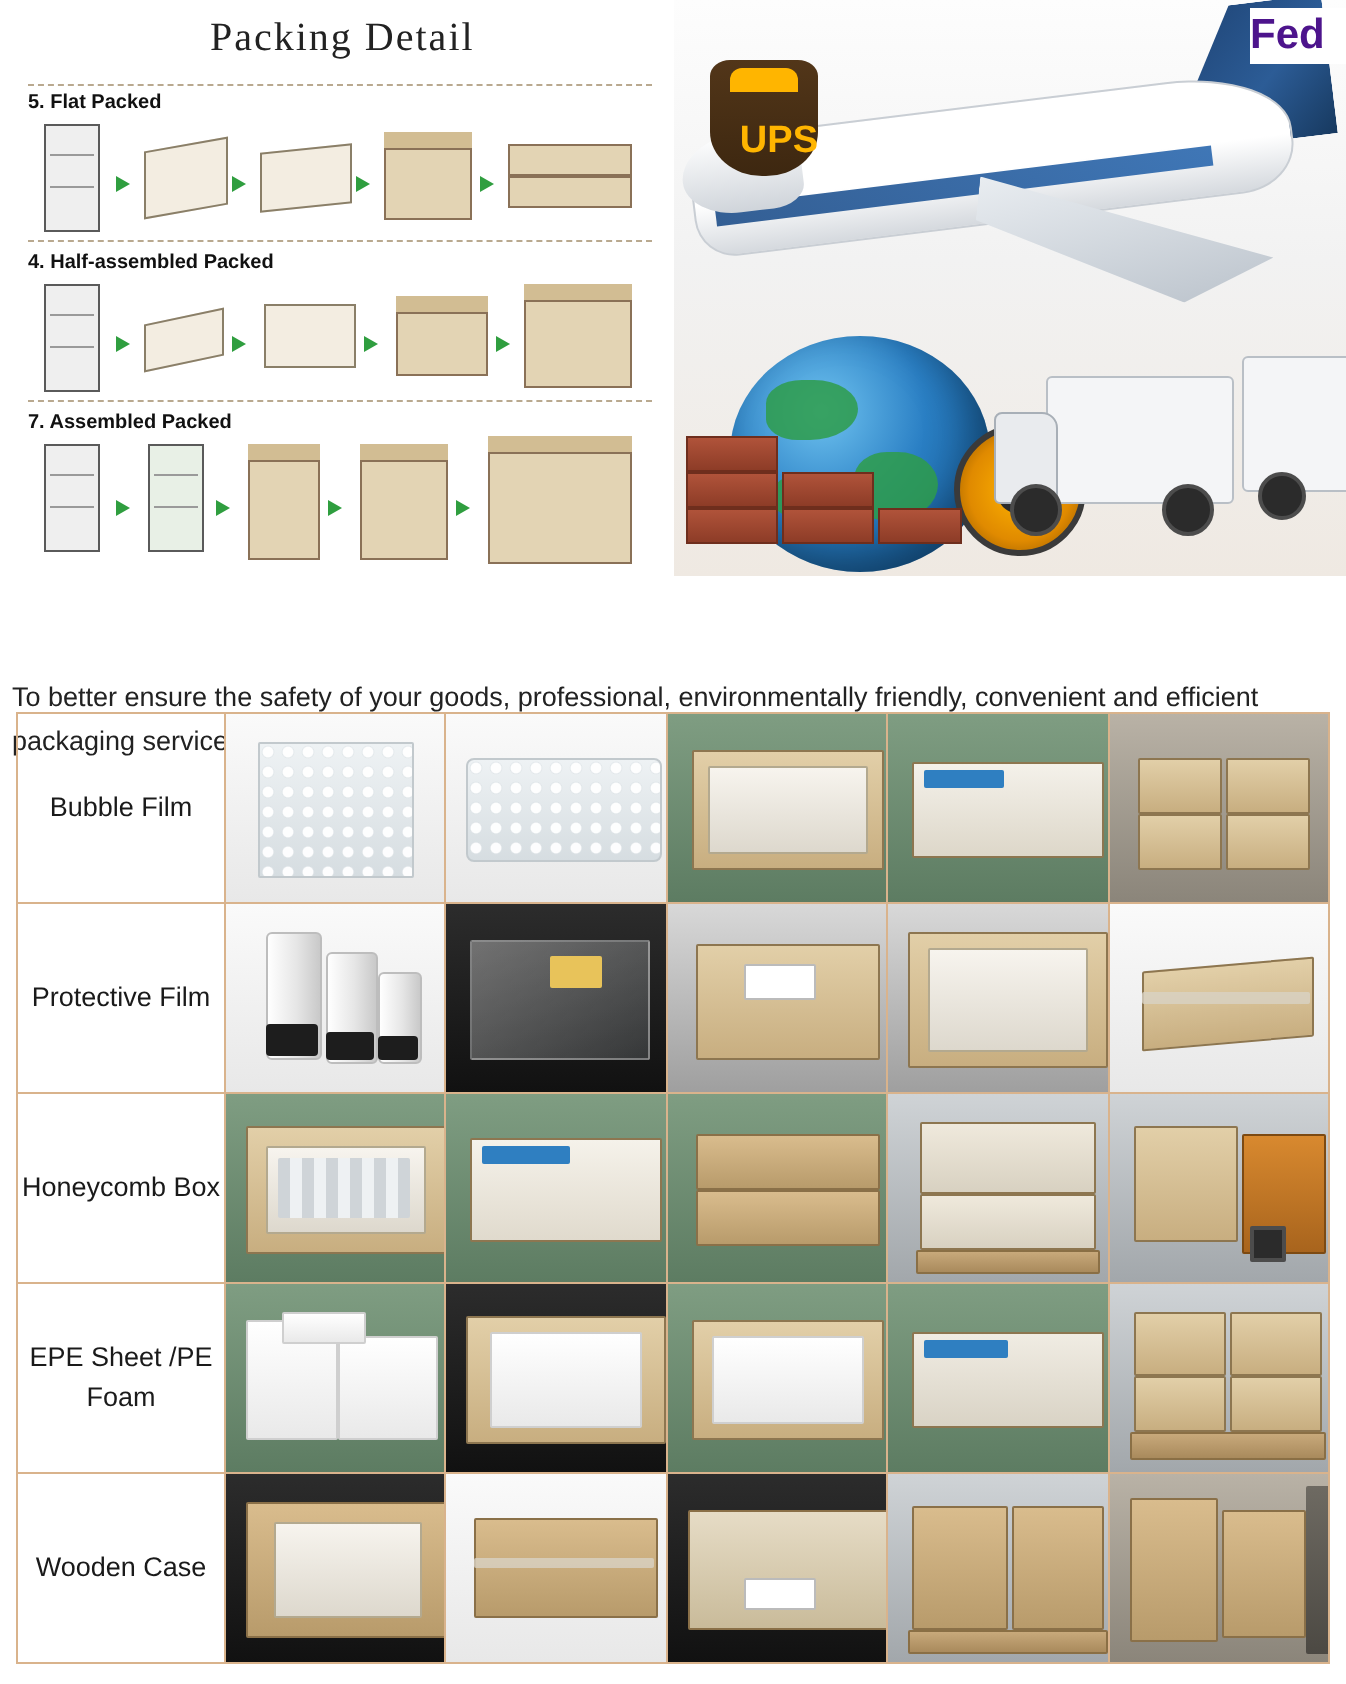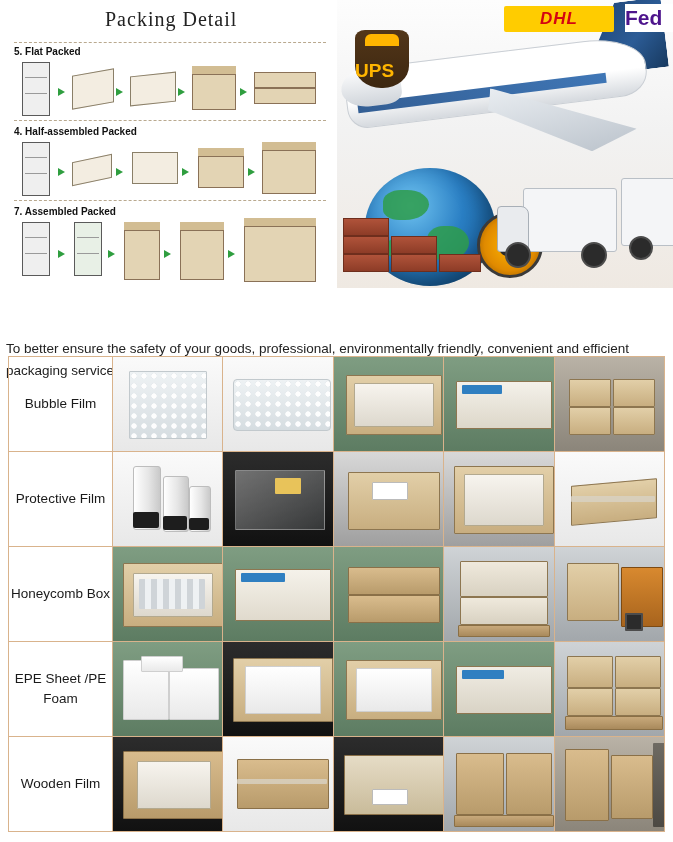--- a/index.html
+++ b/index.html
@@ -257,21 +257,21 @@
     top: 30px;
     width: 54px;
     height: 58px;
     background: linear-gradient(180deg,#523619,#3d2710);
     border-radius: 10px 10px 26px 26px / 8px 8px 22px 22px;
     color: #ffb500;
     font-weight: bold;
     font-size: 19px;
     display: flex;
     align-items: flex-end;
-    justify-content: flex-start;
+    justify-content: flex-end;
     padding-bottom: 6px;
     box-sizing: border-box;
   }
   .ups-shield-top {
     position: absolute;
     left: 10px;
     top: 4px;
     width: 34px;
     height: 12px;
     background: #ffb500;
@@ -476,23 +476,20 @@
       <div class="brick" style="left:102px; top:254px; width:40px; height:16px;"></div>
 
       <div class="truck" style="left:186px; top:188px; width:92px; height:62px;"></div>
       <div class="truck-cab" style="left:160px; top:206px; width:30px; height:44px;"></div>
       <div class="wheel" style="left:168px; top:242px; width:22px; height:22px;"></div>
       <div class="wheel" style="left:244px; top:242px; width:22px; height:22px;"></div>
 
       <div class="truck" style="left:284px; top:178px; width:54px; height:66px;"></div>
       <div class="wheel" style="left:292px; top:236px; width:20px; height:20px;"></div>
 
-      <div class="dhl">
-        <span>DHL</span>
-      </div>
       <div class="fedex">
         <span class="fed">Fed</span>
       </div>
       <div class="ups">
         <div class="ups-shield-top"></div>
         <span>UPS</span>
       </div>
     </div>
   </div>
 
@@ -642,21 +639,21 @@
             <div class="box ph" style="left:12px; top:14px; width:44px; height:30px;"></div>
             <div class="box ph" style="left:60px; top:14px; width:44px; height:30px;"></div>
             <div class="box ph" style="left:12px; top:46px; width:44px; height:26px;"></div>
             <div class="box ph" style="left:60px; top:46px; width:44px; height:26px;"></div>
             <div class="pallet ph" style="left:10px; top:74px; width:96px; height:12px;"></div>
           </div>
         </td>
       </tr>
 
       <tr>
-        <td class="label">Wooden Film</td>
+        <td class="label">Wooden Case</td>
         <td>
           <div class="cell-img bg-dark">
             <div class="crate ph" style="left:10px; top:14px; width:98px; height:66px;"></div>
             <div class="box-open-in ph" style="left:24px; top:24px; width:72px; height:46px;"></div>
           </div>
         </td>
         <td>
           <div class="cell-img bg-white">
             <div class="crate ph" style="left:14px; top:22px; width:90px; height:48px;"></div>
             <div class="tape ph" style="left:14px; top:42px; width:90px; height:5px;"></div>

